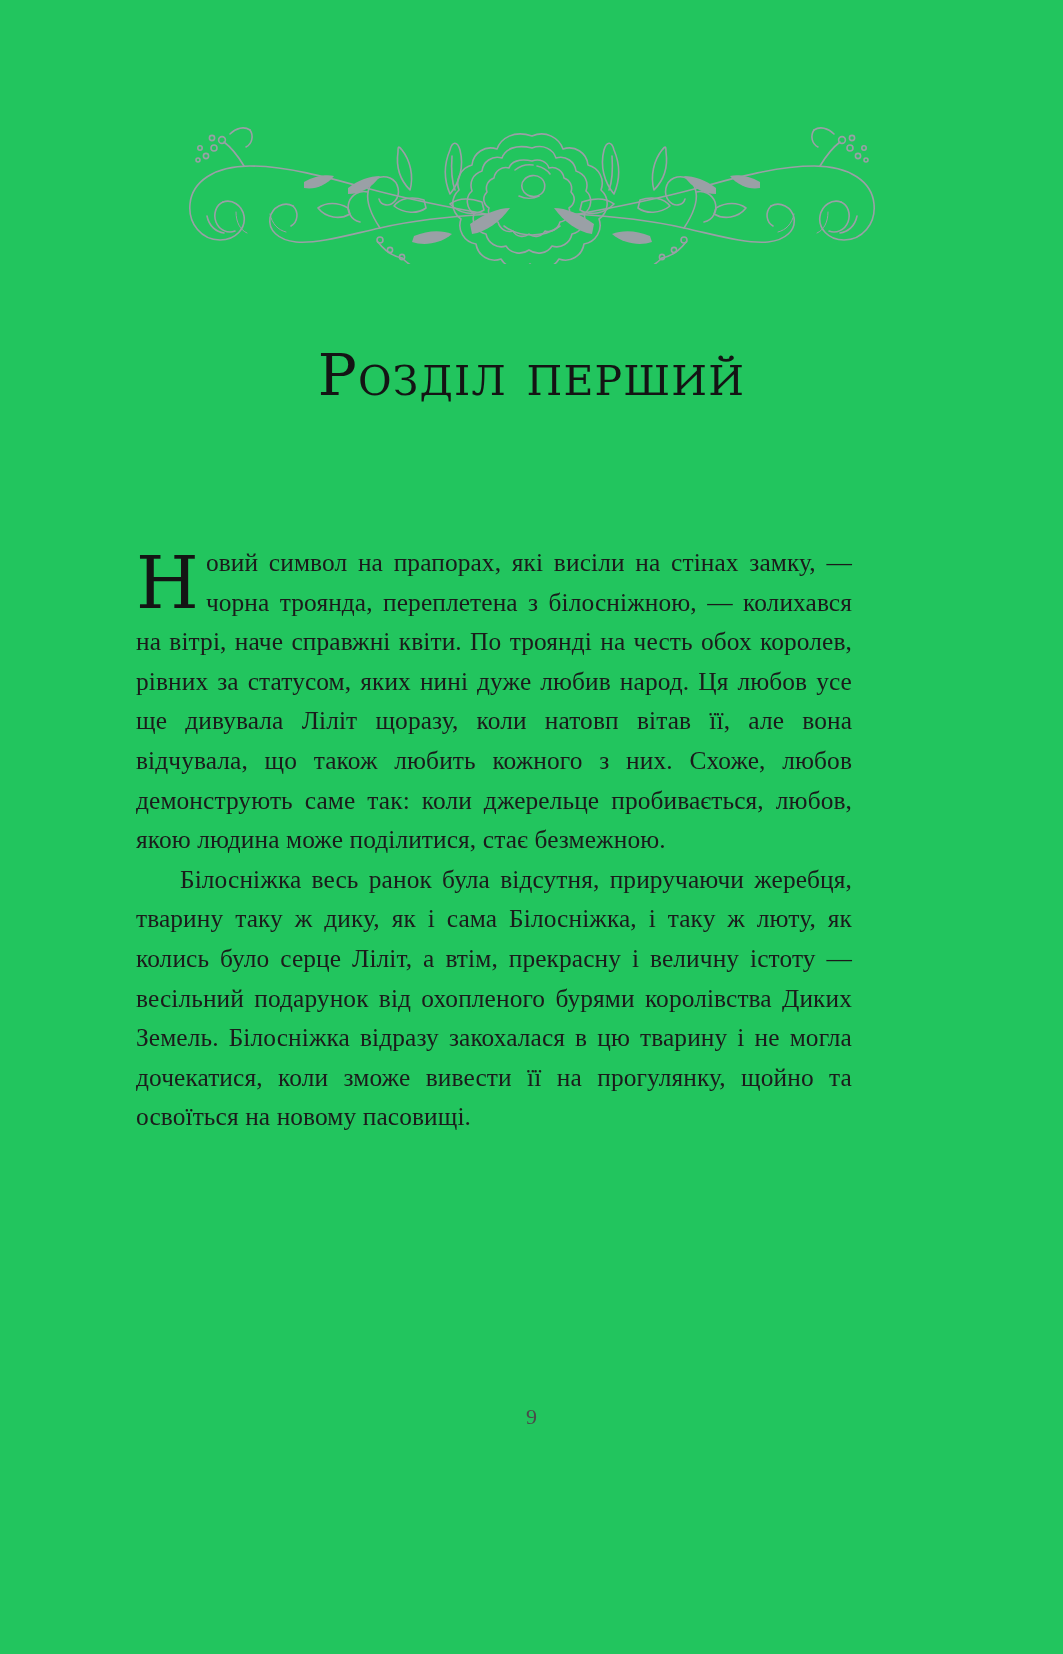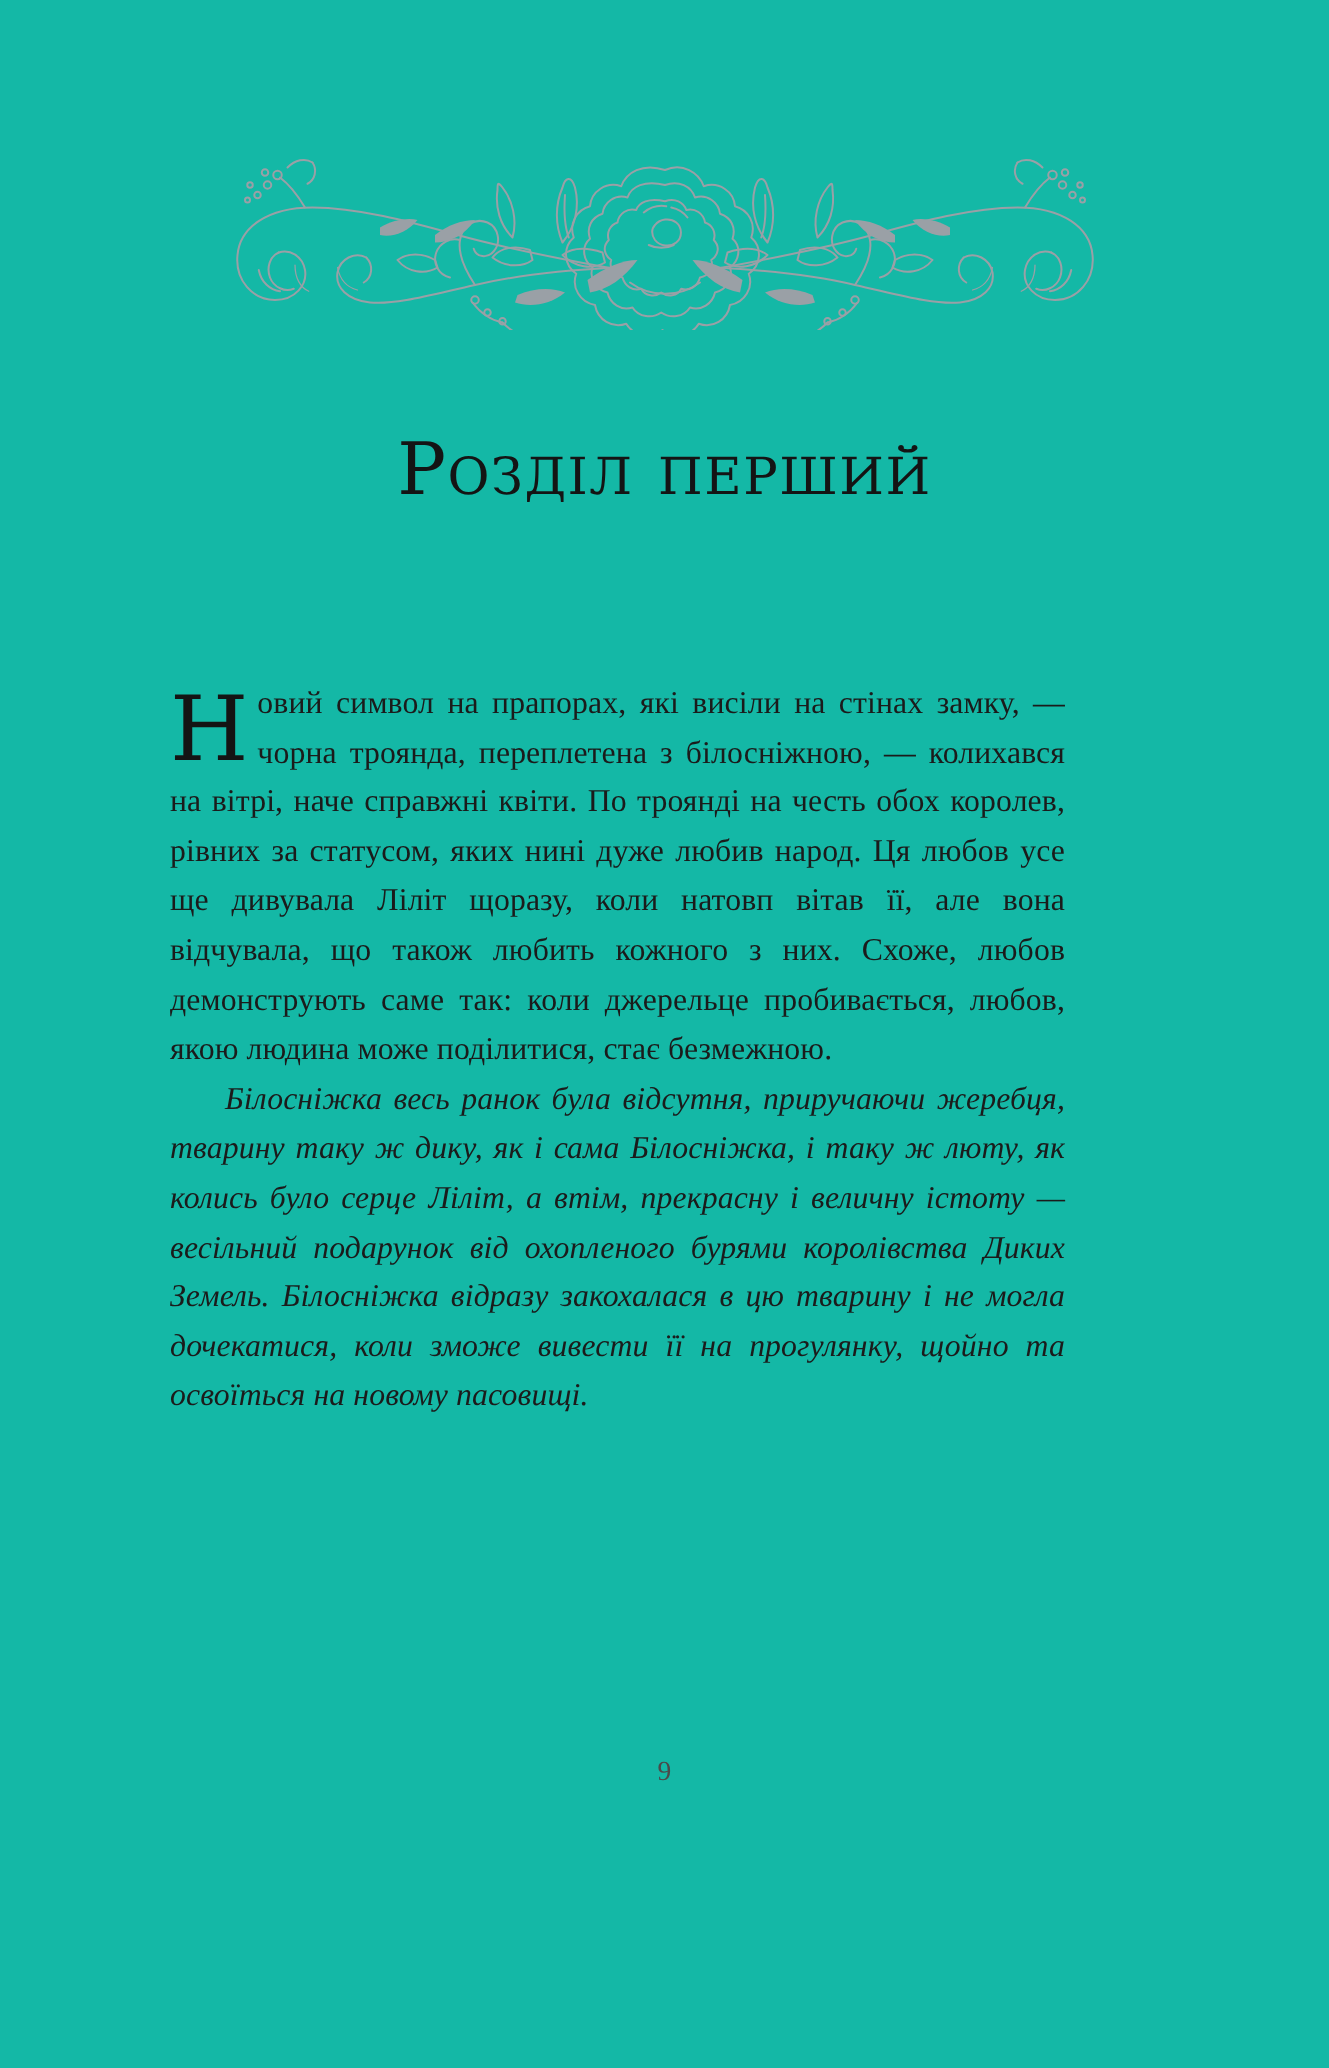--- a/index.html
+++ b/index.html
@@ -14,21 +14,21 @@
     position: relative;
     overflow: hidden;
     font-family: "Liberation Serif", "DejaVu Serif", serif;
     color: #1b1b1b;
     -webkit-font-smoothing: antialiased;
   }
 
   .page {
     position: absolute;
     inset: 0;
-    background: #14b8a6;
+    background: #22c55e;
   }
 
   
   .ornament-wrap {
     position: absolute;
     left: 0;
     right: 0;
     top: 104px;
     display: flex;
     justify-content: center;
@@ -70,21 +70,20 @@
     font-size: 25.4px;
     line-height: 39.6px;
     text-align: justify;
     text-justify: inter-word;
     color: #1b1b1b;
     hyphens: manual;
     letter-spacing: 0.1px;
   }
   .para + .para {
     text-indent: 44px;
-    font-style: italic;
   }
 
   
   .para-first {
     position: relative;
     min-height: 79px;
   }
   .dropcap {
     float: left;
     font-family: "DejaVu Serif", "Liberation Serif", serif;

